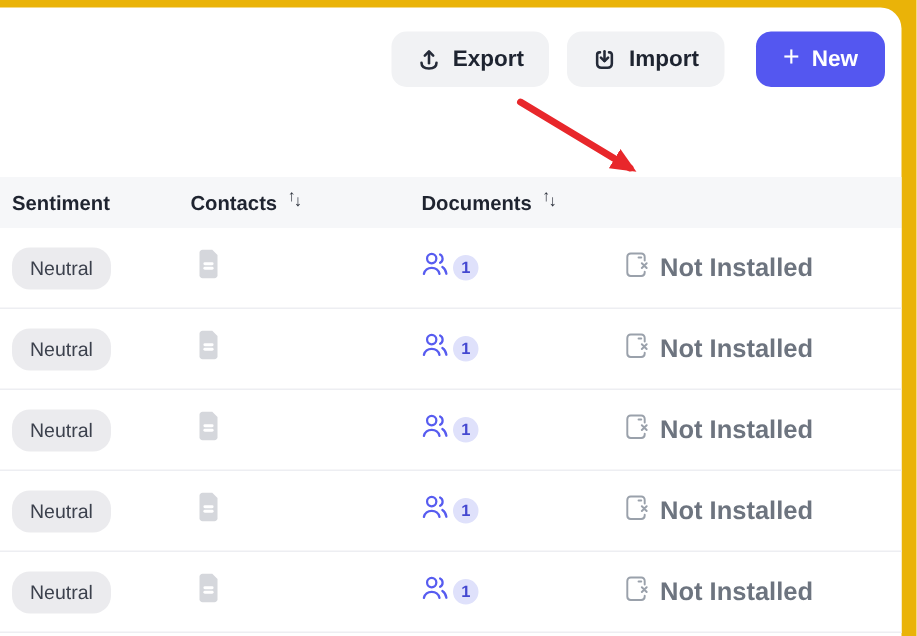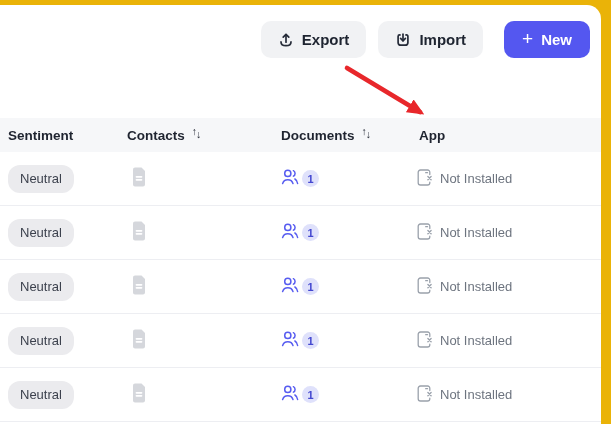--- a/index.html
+++ b/index.html
@@ -47,21 +47,21 @@
   .badge-neutral{
     display:inline-flex;align-items:center;height:28px;padding:0 12px;
     border-radius:12px;background:#ebebee;color:#3c414d;font-size:13px;
   }
   .cell.docs{padding-left:3px;}
   .count{
     width:17px;height:17px;border-radius:50%;margin-left:3px;
     background:#dfe1fb;color:#4448d0;font-size:11px;font-weight:700;
     display:inline-flex;align-items:center;justify-content:center;
   }
-  .cell.app{gap:8px;font-size:13px;color:#6d747f;margin-left:-2px;}
+  .cell.app{gap:8px;font-size:17px;color:#6d747f;margin-left:-2px;font-weight:bold;}
 </style>
 </head>
 <body>
 
 <div class="stage">
   <div class="card">
 
     <div class="toolbar">
       <button class="btn">
         <span>
@@ -103,23 +103,20 @@
               <span class="sd">↓</span>
             </span>
         </div>
         <div class="th">
           <span>Documents</span>
           <span class="sort">
               <span class="su">↑</span>
               <span class="sd">↓</span>
             </span>
         </div>
-        <div class="th">
-          <span>App</span>
-        </div>
       </div>
     </div>
 
     <div class="tbody">
 
         <div class="row">
           <div class="grid">
             <div class="cell">
               <span class="badge-neutral">Neutral</span>
             </div>

